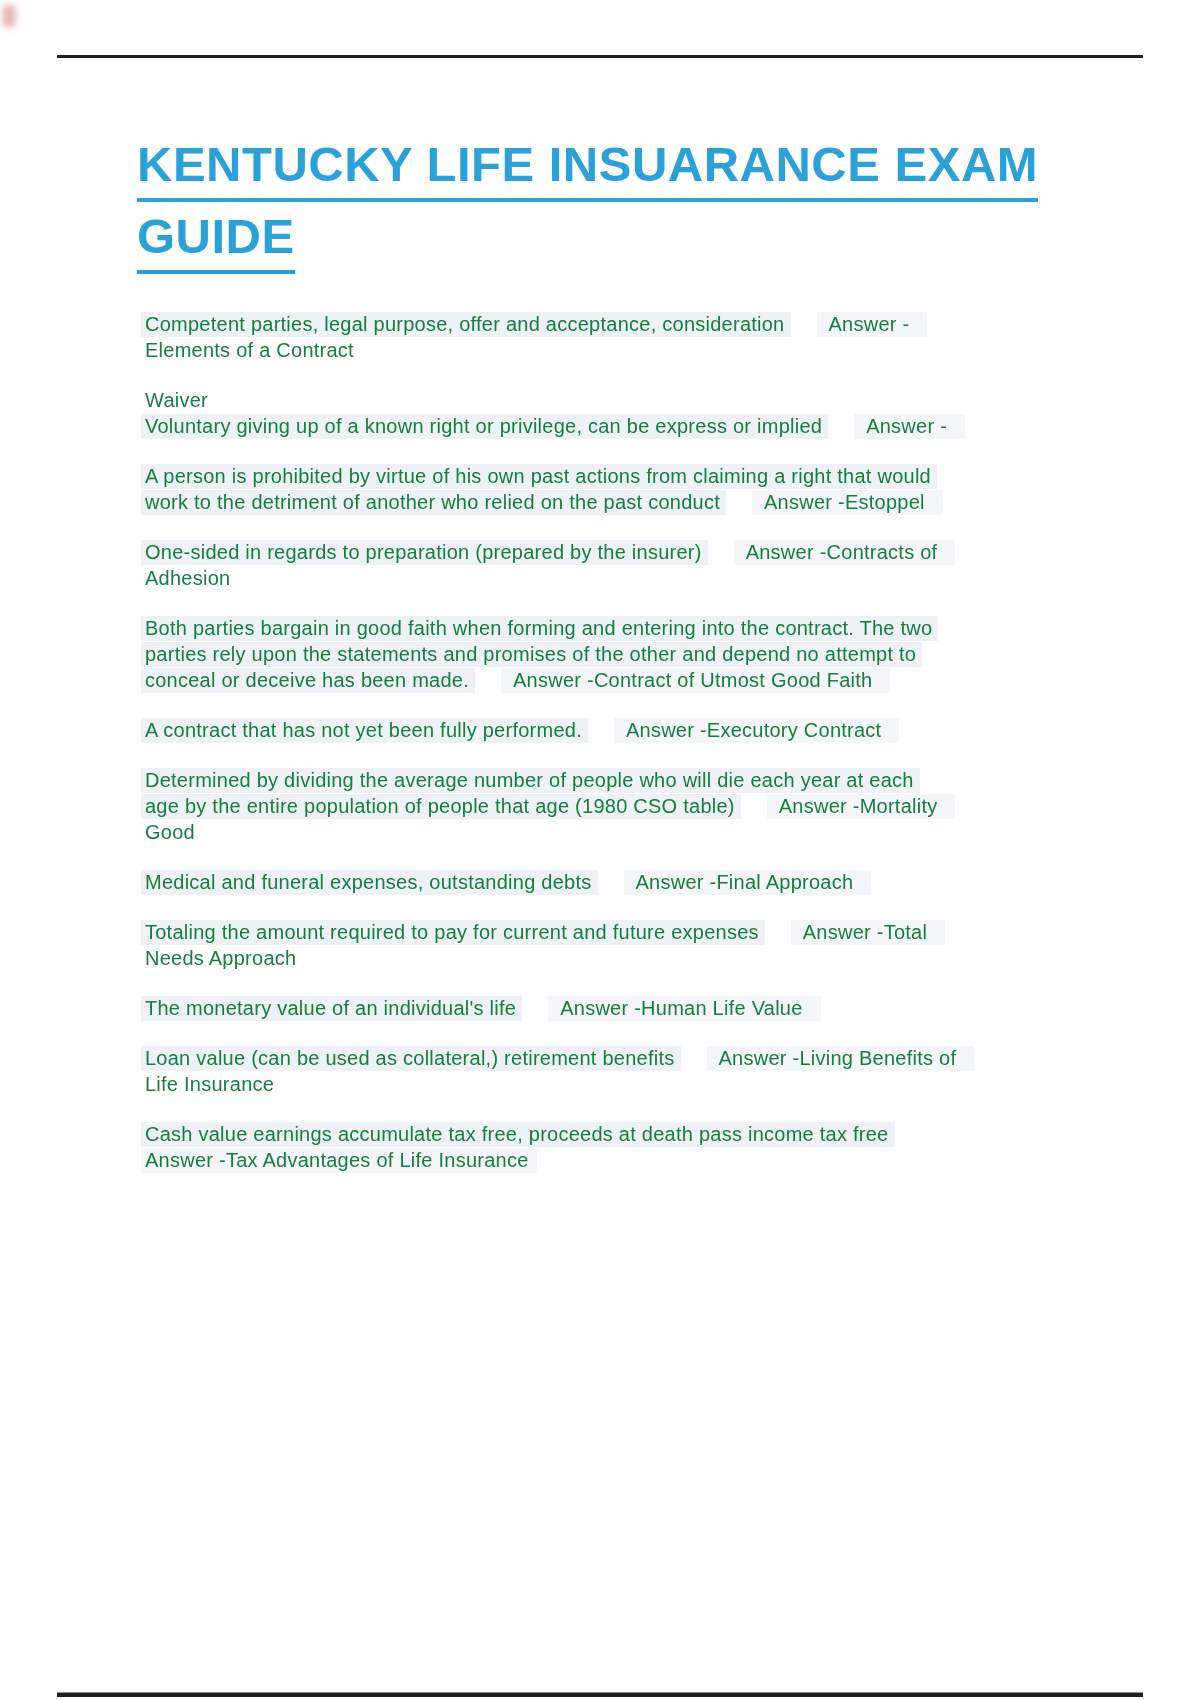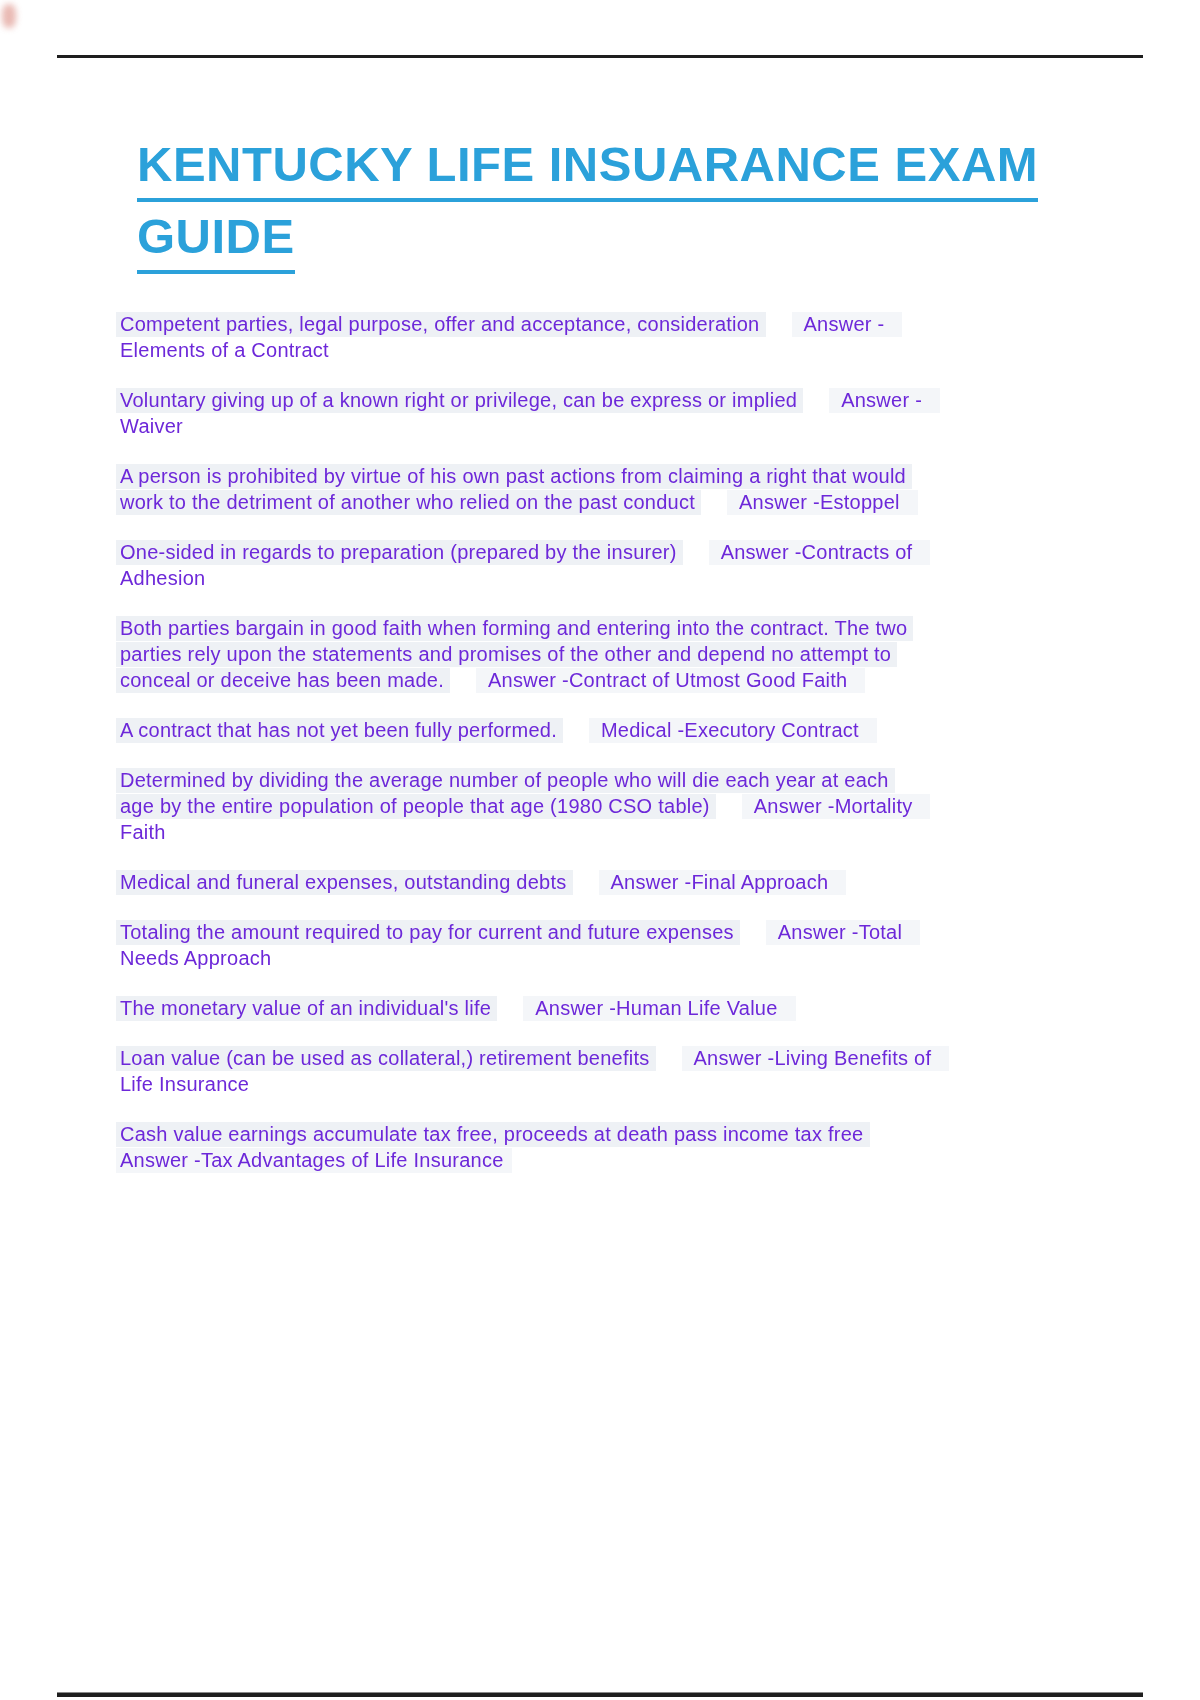--- a/index.html
+++ b/index.html
@@ -22,22 +22,22 @@
   .doc-title{
     position:absolute;left:137px;top:128px;
     font-size:49px;font-weight:bold;color:#2ba1da;
     line-height:72px;letter-spacing:.5px;
   }
   .doc-title .t-line{display:block;}
   .doc-title .t-underline{
     border-bottom:4px solid #2ba1da;padding-bottom:7px;
   }
   .qa-body{
-    position:absolute;left:120px;top:311px;
-    font-size:20px;color:#6d28d9;letter-spacing:.25px;
+    position:absolute;left:145px;top:311px;
+    font-size:20px;color:#15803d;letter-spacing:.25px;
   }
   .qa{margin:0 0 24px 0;}
   .line{height:26px;line-height:26px;white-space:nowrap;}
   .seg-q{
     background:#eef1f5;
     padding:1px 6px 2px 4px;margin-left:-4px;
   }
   .seg-plain{background:transparent;text-align:center;}
   .seg-gap{display:inline-block;width:26px;}
   .seg-a{
@@ -59,43 +59,43 @@
     <span class="t-line"><span class="t-underline">KENTUCKY LIFE INSUARANCE EXAM</span></span>
     <span class="t-line"><span class="t-underline">GUIDE</span></span>
   </h1>
 
   <div class="qa-body" id="qa-body">
       <div class="qa">
         <div class="line"><span class="seg-q">Competent parties, legal purpose, offer and acceptance, consideration</span><span class="seg-gap"></span><span class="seg-a">Answer -</span></div>
         <div class="line"><span class="seg-plain">Elements of a Contract</span></div>
       </div>
       <div class="qa">
+        <div class="line"><span class="seg-plain">Waiver</span></div>
         <div class="line"><span class="seg-q">Voluntary giving up of a known right or privilege, can be express or implied</span><span class="seg-gap"></span><span class="seg-a">Answer -</span></div>
-        <div class="line"><span class="seg-plain">Waiver</span></div>
       </div>
       <div class="qa">
         <div class="line"><span class="seg-q">A person is prohibited by virtue of his own past actions from claiming a right that would</span></div>
         <div class="line"><span class="seg-q">work to the detriment of another who relied on the past conduct</span><span class="seg-gap"></span><span class="seg-a">Answer -Estoppel</span></div>
       </div>
       <div class="qa">
         <div class="line"><span class="seg-q">One-sided in regards to preparation (prepared by the insurer)</span><span class="seg-gap"></span><span class="seg-a">Answer -Contracts of</span></div>
         <div class="line"><span class="seg-plain">Adhesion</span></div>
       </div>
       <div class="qa">
         <div class="line"><span class="seg-q">Both parties bargain in good faith when forming and entering into the contract. The two</span></div>
         <div class="line"><span class="seg-q">parties rely upon the statements and promises of the other and depend no attempt to</span></div>
         <div class="line"><span class="seg-q">conceal or deceive has been made.</span><span class="seg-gap"></span><span class="seg-a">Answer -Contract of Utmost Good Faith</span></div>
       </div>
       <div class="qa">
-        <div class="line"><span class="seg-q">A contract that has not yet been fully performed.</span><span class="seg-gap"></span><span class="seg-a">Medical -Executory Contract</span></div>
+        <div class="line"><span class="seg-q">A contract that has not yet been fully performed.</span><span class="seg-gap"></span><span class="seg-a">Answer -Executory Contract</span></div>
       </div>
       <div class="qa">
         <div class="line"><span class="seg-q">Determined by dividing the average number of people who will die each year at each</span></div>
         <div class="line"><span class="seg-q">age by the entire population of people that age (1980 CSO table)</span><span class="seg-gap"></span><span class="seg-a">Answer -Mortality</span></div>
-        <div class="line"><span class="seg-plain">Faith</span></div>
+        <div class="line"><span class="seg-plain">Good</span></div>
       </div>
       <div class="qa">
         <div class="line"><span class="seg-q">Medical and funeral expenses, outstanding debts</span><span class="seg-gap"></span><span class="seg-a">Answer -Final Approach</span></div>
       </div>
       <div class="qa">
         <div class="line"><span class="seg-q">Totaling the amount required to pay for current and future expenses</span><span class="seg-gap"></span><span class="seg-a">Answer -Total</span></div>
         <div class="line"><span class="seg-plain">Needs Approach</span></div>
       </div>
       <div class="qa">
         <div class="line"><span class="seg-q">The monetary value of an individual's life</span><span class="seg-gap"></span><span class="seg-a">Answer -Human Life Value</span></div>

